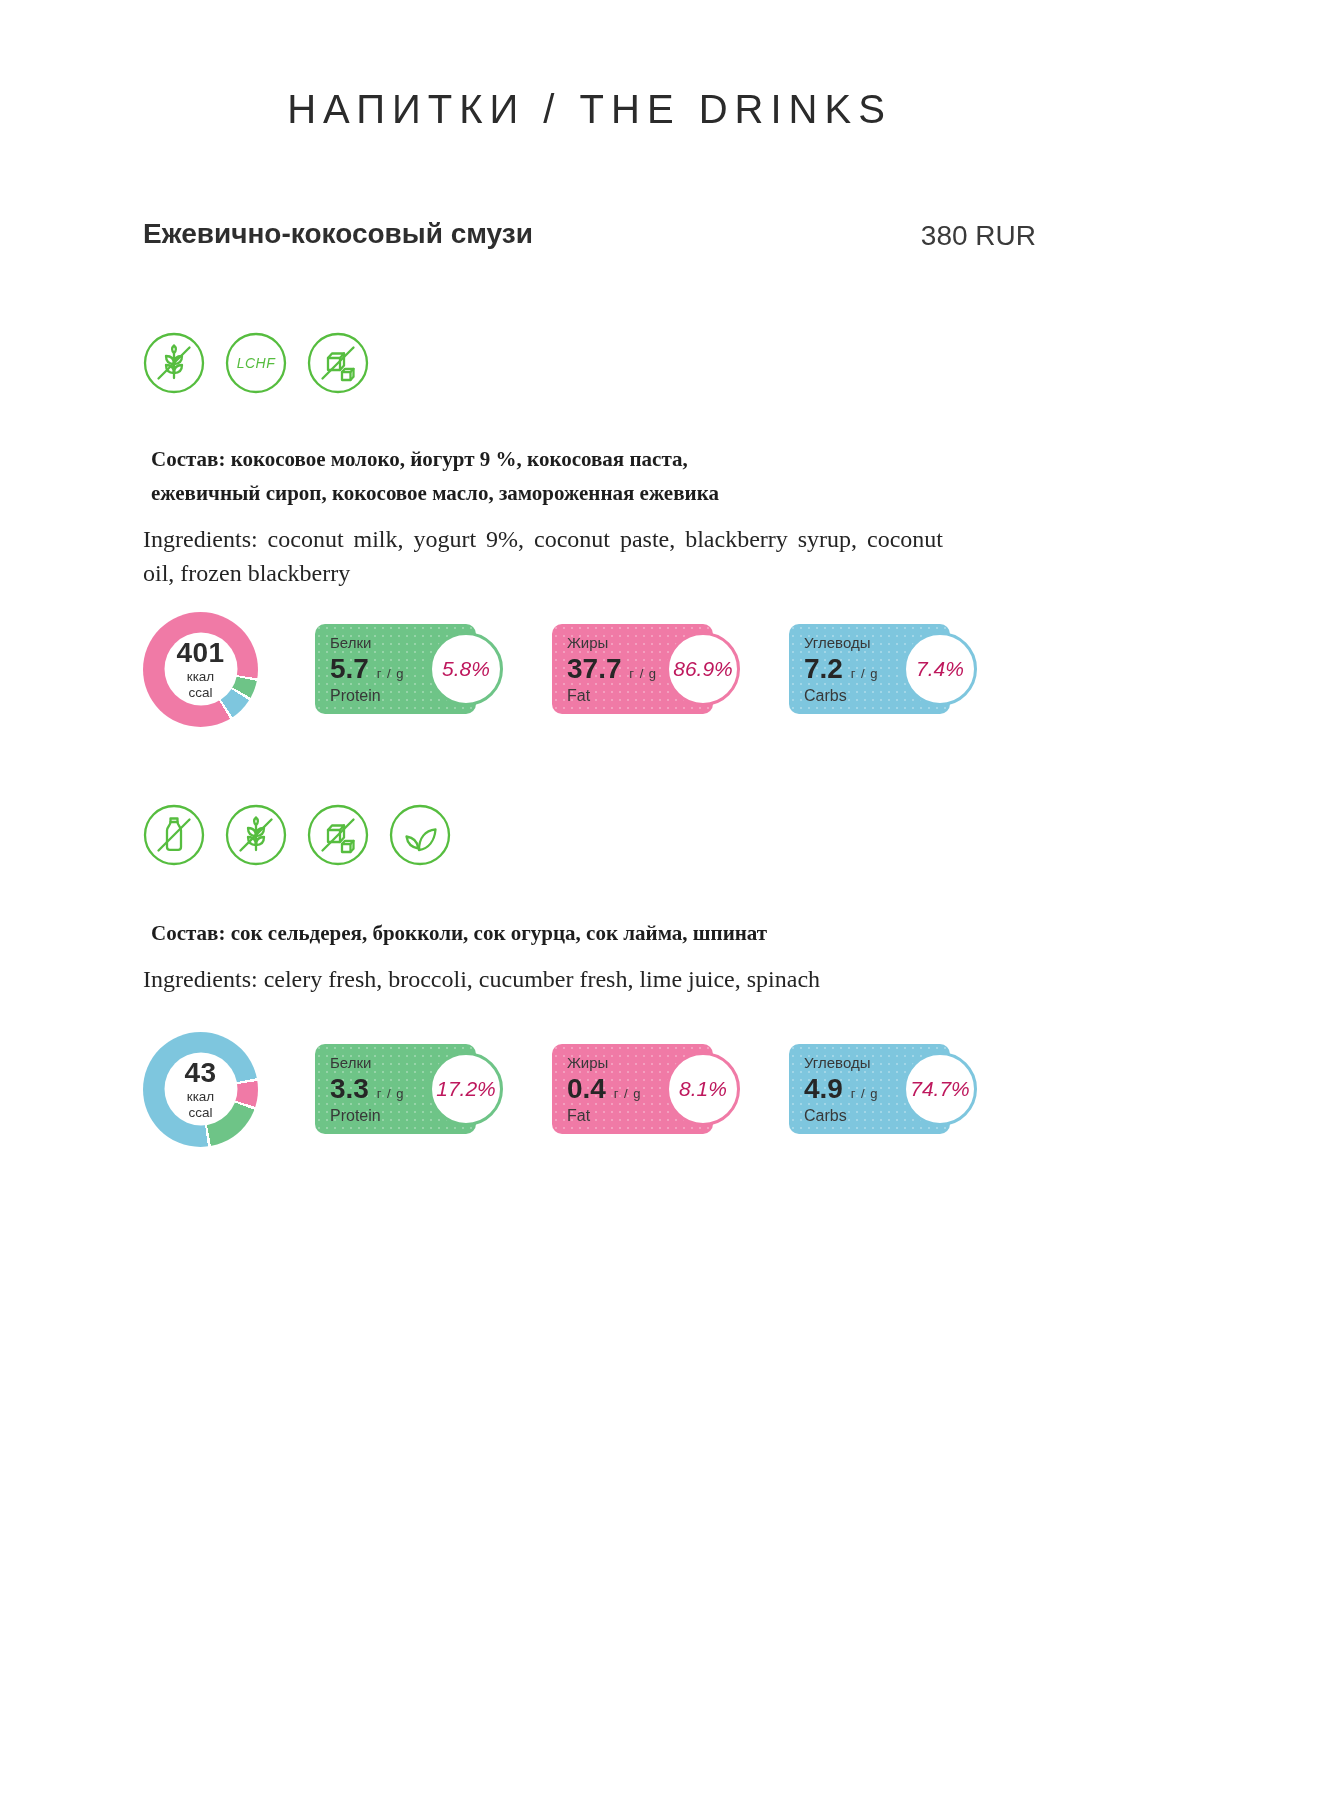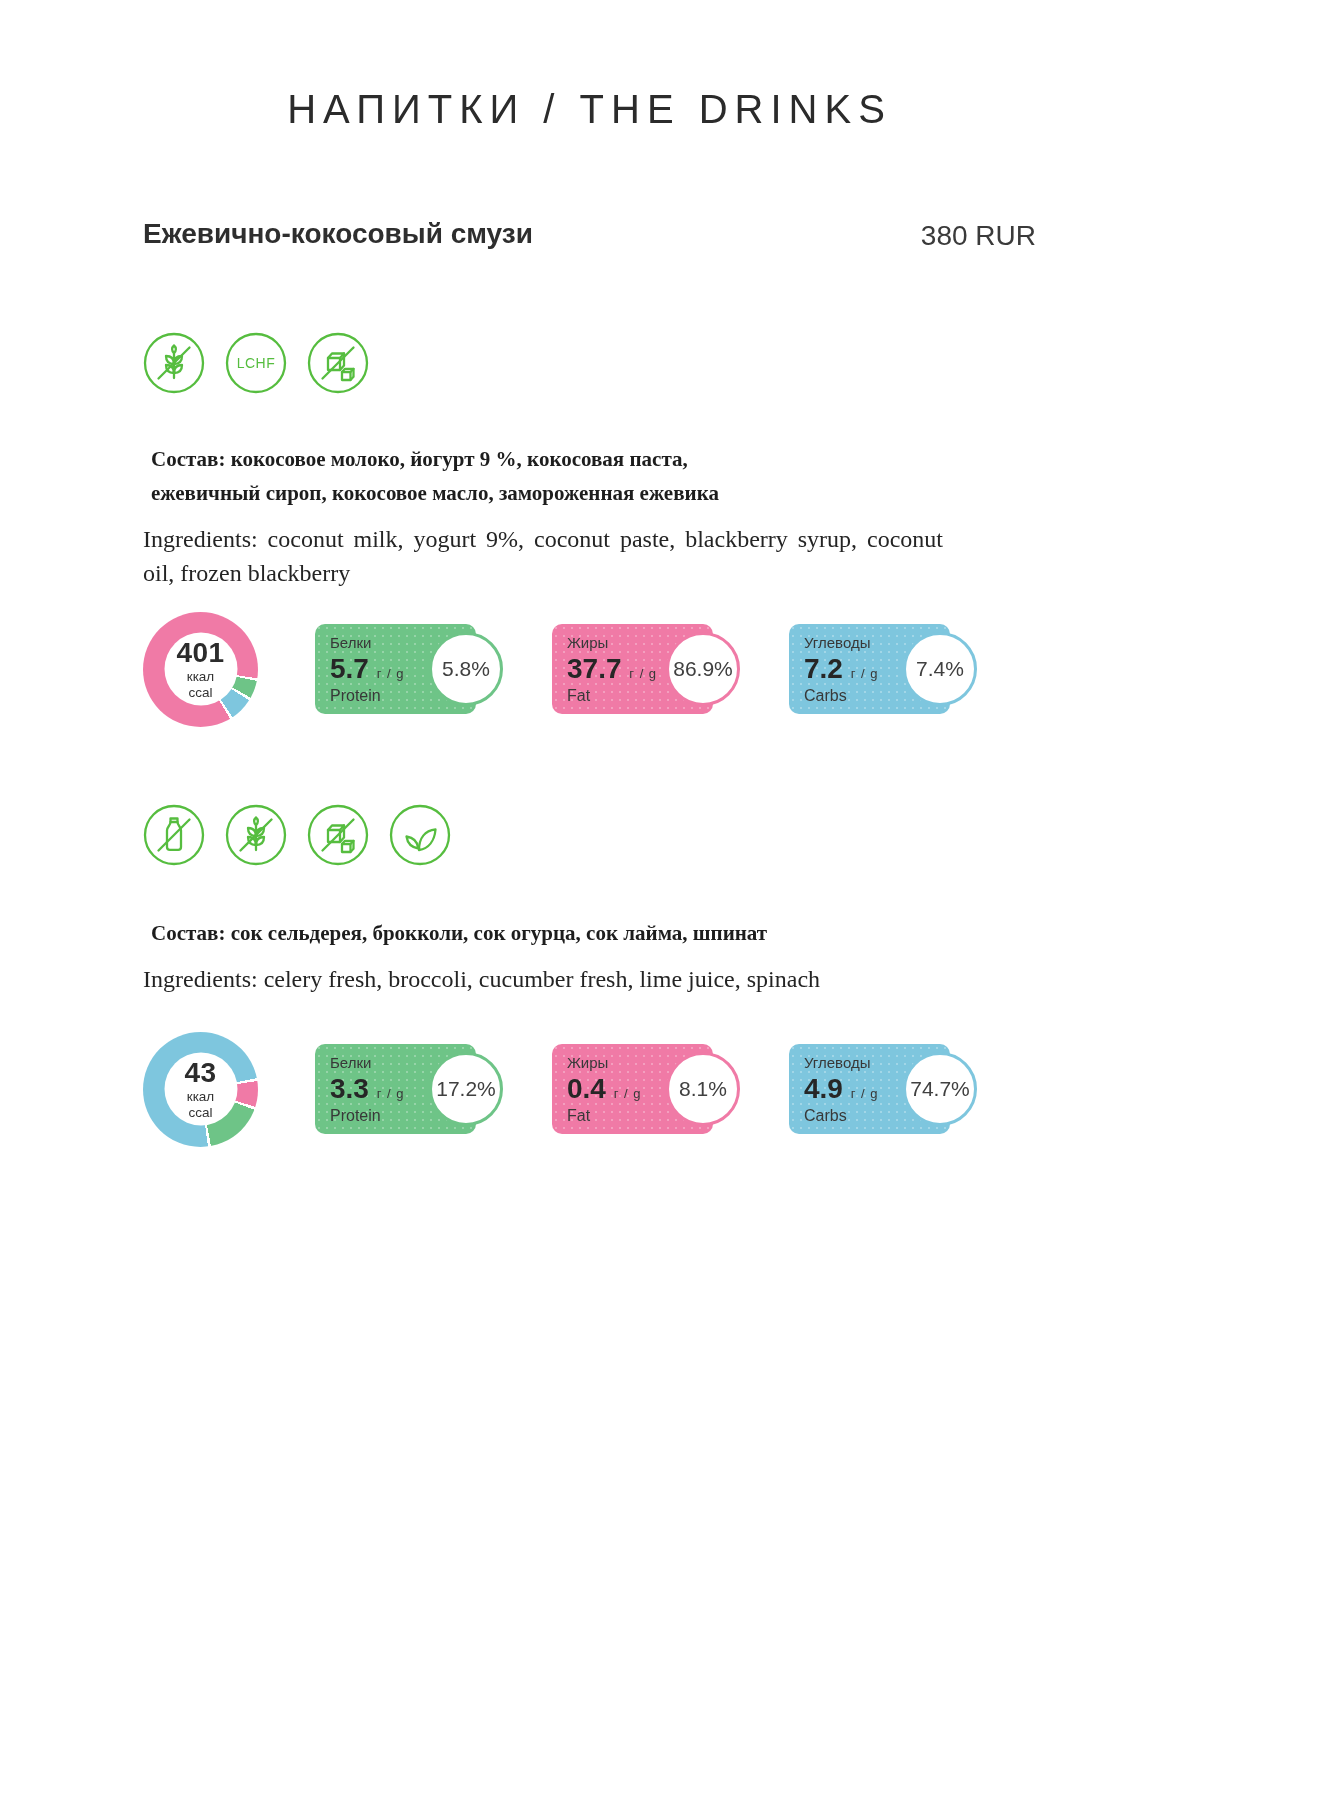--- a/index.html
+++ b/index.html
@@ -21,21 +21,21 @@
     white-space:nowrap;
   }
 
   .item-head { display:flex; justify-content:space-between; align-items:flex-start; }
   .item-1 .item-head { margin-top:86px; }
   .item-2 .item-head { margin-top:128px; }
   .name-ru { margin:0; font-size:28px; font-weight:bold; color:#2e2e2e; line-height:1.15; }
   .name-en { font-size:26px; font-weight:normal; color:#414141; line-height:1.25; margin-top:2px; }
   .price   { font-size:28px; color:#3a3a3a; margin-top:2px; white-space:nowrap; }
 
-  .icons { display:flex; gap:20px; }
+  .icons { display:flex; gap:20px;font-style:italic; }
   .item-1 .icons { margin-top:80px; }
   .item-2 .icons { margin-top:76px; }
   .dicon { width:62px; height:62px; display:block; }
   .dicon svg { display:block; }
   .dicon .st { fill:none; stroke:var(--icon-green); stroke-width:2.3; stroke-linecap:round; stroke-linejoin:round; }
   .lchf-text { fill:var(--icon-green); stroke:none; font-family:"Liberation Sans", sans-serif; font-size:14px; letter-spacing:0.5px; }
 
   .ing-ru {
     margin:48px 0 0 8px;
     font-family:"Liberation Serif", serif;
@@ -80,22 +80,23 @@
   .bg-blue  { background-color:var(--blue); }
   .b-ru  { font-size:15px; color:#383838; }
   .b-val { font-size:28px; font-weight:bold; color:#262626; margin-top:3px; line-height:1.05; }
   .b-unit{ font-size:13px; font-weight:normal; color:#383838; letter-spacing:1px; }
   .b-en  { font-size:16px; color:#383838; margin-top:4px; }
   .pct-circle {
     position:absolute; right:-27px; top:50%; transform:translateY(-50%);
     width:74px; height:74px; border-radius:50%;
     background:#fff; border:3.5px solid #999;
     display:flex; align-items:center; justify-content:center;
-    font-size:21px; color:#404040; box-sizing:border-box;
+    font-size:21px; color:#be185d; box-sizing:border-box;
     z-index:1;
+    font-style:italic;
   }
   .bg-green + * {}
   .badge.green .pct-circle { border-color:var(--green); }
   .badge.pink  .pct-circle { border-color:var(--pink); }
   .badge.blue  .pct-circle { border-color:var(--blue); }
 </style>
 </head>
 <body>
 
 <div class="page">

